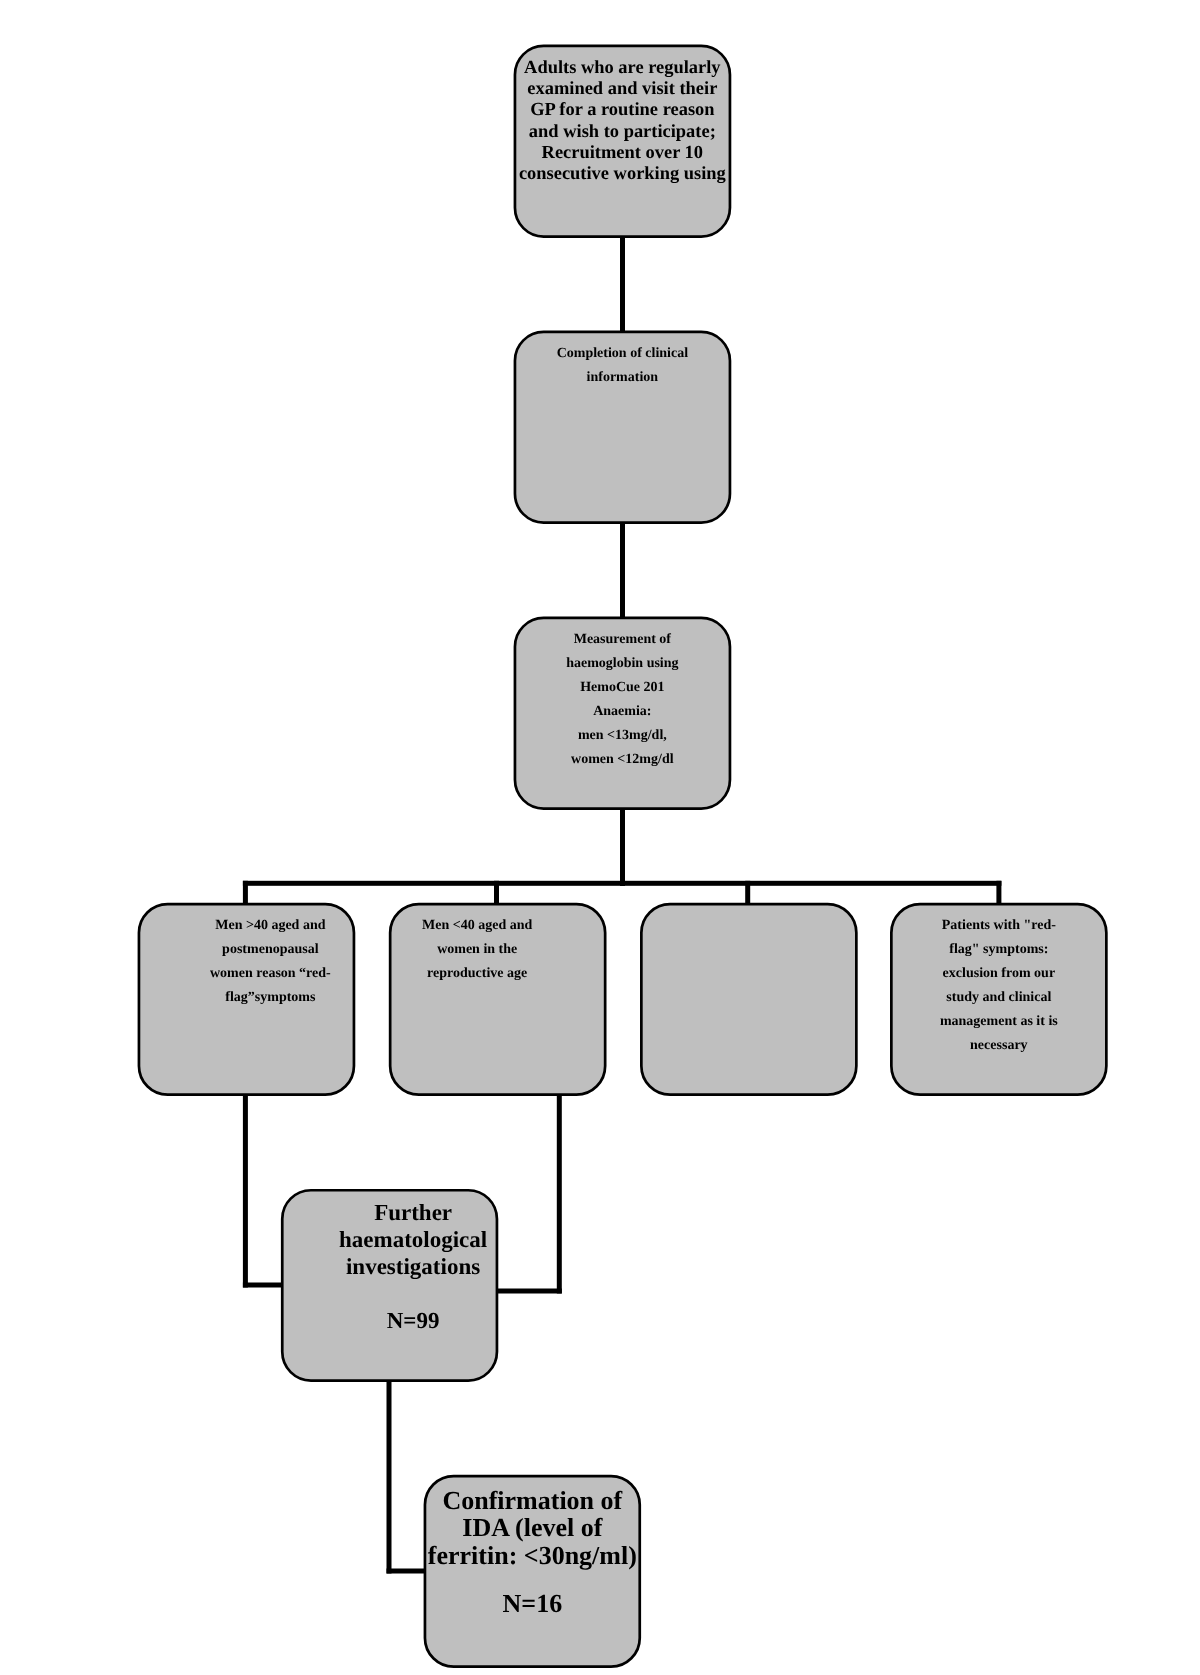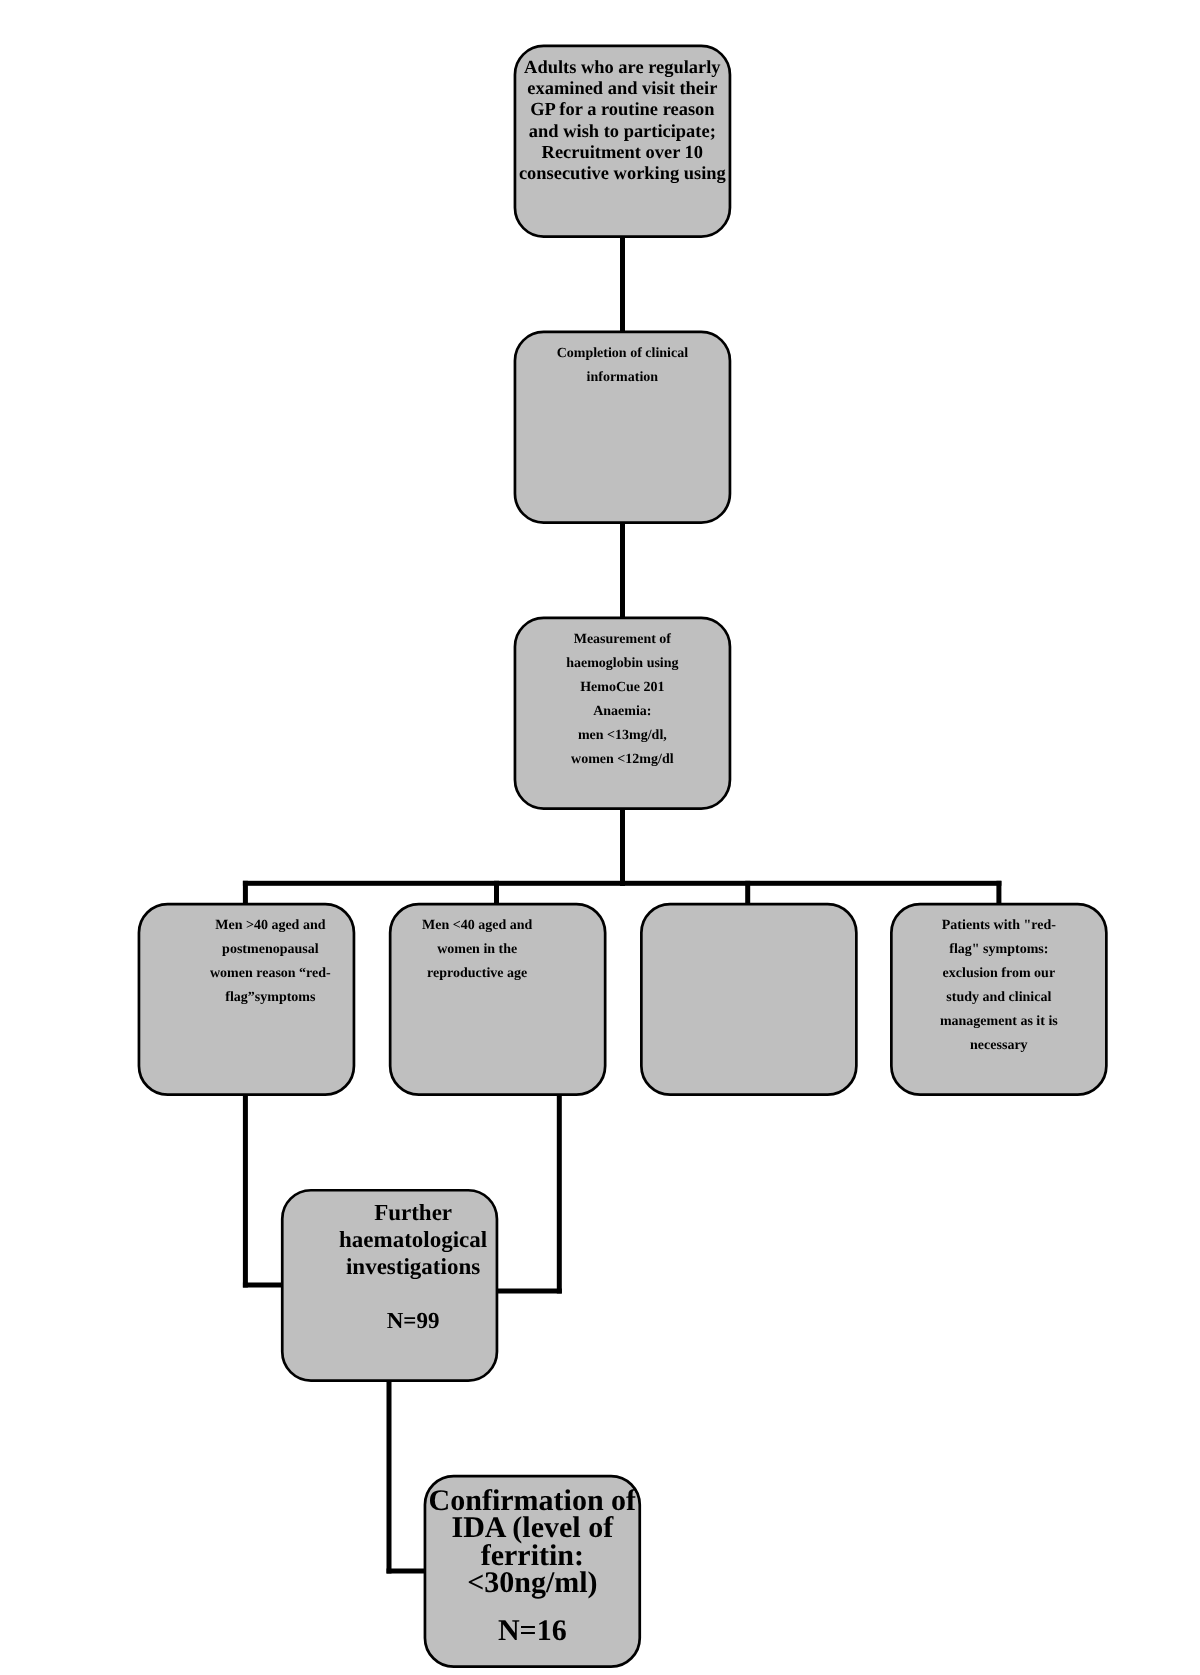--- a/index.html
+++ b/index.html
@@ -37,21 +37,21 @@
     z-index: 3;
     font-weight: bold;
   }
   .node .txt {
     display: block;
     padding-top: 8.4px;
   }
   .node .txt.fs-s { font-size: 18.45px; line-height: 21.3px; padding-top: 9.2px; }
   .node .txt.fs-m { font-size: 14px; line-height: 24.0px;  padding-top: 8.4px; }
   .node .txt.fs-l { font-size: 23.0px;  line-height: 26.8px;  padding-top: 8.4px; margin-left: 47px; }
-  .node .txt.fs-l2 { font-size: 30px;  line-height: 27.15px; padding-top: 9.5px; }
+  .node .txt.fs-l2 { font-size: 26px;  line-height: 27.15px; padding-top: 9.5px; }
   .node .txt p { margin: 0; }
   .node .spacer { display: block; }
   .node .spacer::before { content: "\00a0"; }
   .node .spacer.gap-a { line-height: 27.5px; }
   .node .spacer.gap-b { line-height: 21.6px; }
 </style>
 </head>
 <body>
 
 <div id="canvas">

